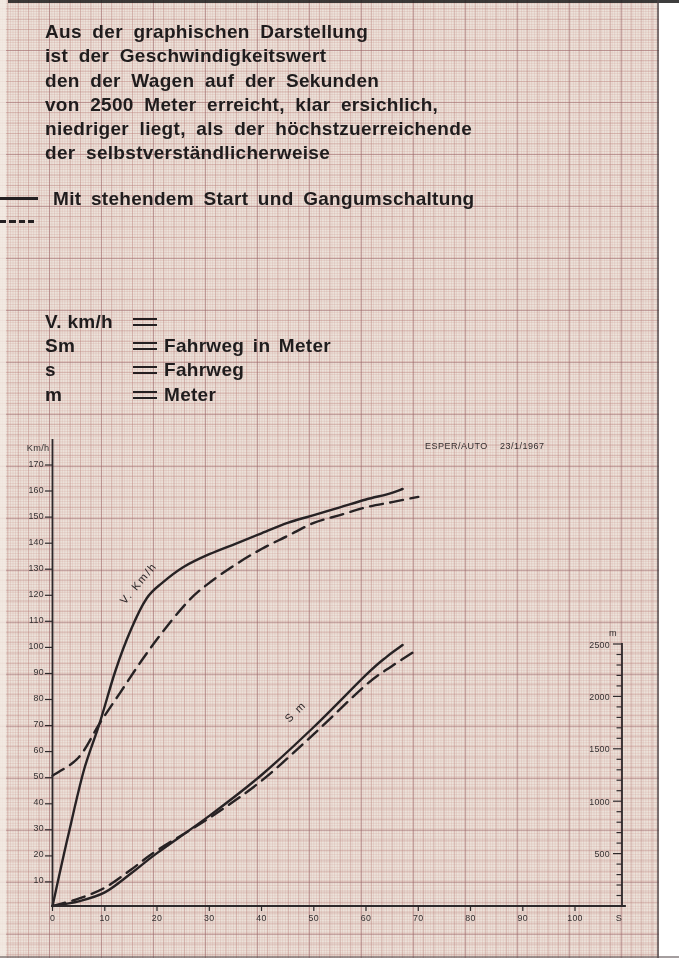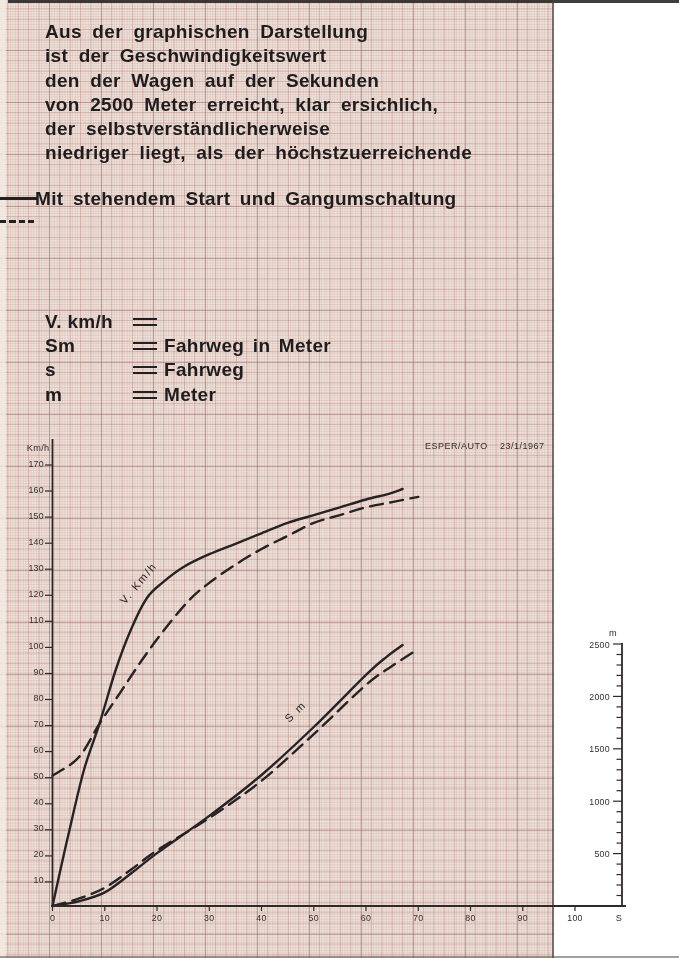--- a/index.html
+++ b/index.html
@@ -1,38 +1,38 @@
 <!DOCTYPE html>
 <html><head>
 <meta charset="utf-8">
 <style>
   html,body{margin:0;padding:0;}
   body{width:679px;height:958px;overflow:hidden;font-family:"Liberation Sans",sans-serif;}
-  .page{position:relative;width:554px;height:958px;
+  .page{position:relative;width:659px;height:958px;
     background-color:#ece2da;
     background-image:
       linear-gradient(90deg, rgba(146,95,100,0.38) 1px, transparent 1px),
       linear-gradient(rgba(146,95,100,0.38) 1px, transparent 1px),
       linear-gradient(90deg, rgba(183,125,120,0.38) 1px, transparent 1px),
       linear-gradient(rgba(183,125,120,0.38) 1px, transparent 1px),
       linear-gradient(90deg, rgba(205,158,150,0.28) 1px, transparent 1px),
       linear-gradient(rgba(205,158,150,0.28) 1px, transparent 1px);
     background-size:52px 52px,52px 52px,10.4px 10.4px,10.4px 10.4px,2.6px 2.6px,2.6px 2.6px;
     background-position:-3px -2px;
   }
   .edge-top{position:absolute;left:8px;top:0;width:671px;height:3px;background:#1c1c1c;opacity:.85;}
   .edge-left{position:absolute;left:0;top:0;width:6px;height:958px;background:#f4ece5;opacity:.8;}
   .edge-right{position:absolute;right:0;top:0;width:2px;height:958px;background:#4a4244;opacity:.7;}
   .edge-bottom{position:absolute;left:0;bottom:0;width:679px;height:2px;background:#5a4f50;opacity:.55;}
 
   .intro{position:absolute;left:45px;top:20px;font-size:19px;line-height:24.3px;font-weight:bold;
     color:#1f1c1d;letter-spacing:.3px;word-spacing:5px;}
 
   .legend{position:absolute;left:0;top:188px;color:#1f1c1d;}
-  .legend-item{position:relative;padding-left:35px;font-size:19px;line-height:22.8px;font-weight:bold;
+  .legend-item{position:relative;padding-left:53px;font-size:19px;line-height:22.8px;font-weight:bold;
     letter-spacing:.3px;word-spacing:4px;}
   .marker{position:absolute;left:0;top:9px;width:38px;height:3px;}
   .marker.solid{background:#241f21;}
   .marker.dashes{background:repeating-linear-gradient(90deg,#241f21 0 6px,transparent 6px 9.5px);width:34px;}
 
   .defs-block{position:absolute;left:45px;top:310px;color:#1f1c1d;font-size:19px;font-weight:bold;letter-spacing:.3px;}
   .def-row{display:flex;align-items:center;height:24.2px;}
   .def-term{width:88px;}
   .equals{display:inline-block;width:24px;height:8px;border-top:2.6px solid #241f21;border-bottom:2.6px solid #241f21;margin-right:7px;box-sizing:border-box;}
   .def-text{white-space:nowrap;word-spacing:3px;}
@@ -56,22 +56,22 @@
   <div class="edge-top"></div>
   <div class="edge-left"></div>
   <div class="edge-right"></div>
   <div class="edge-bottom"></div>
 
   <div class="intro">
     <div>Aus der graphischen Darstellung</div>
     <div>ist der Geschwindigkeitswert</div>
     <div>den der Wagen auf der Sekunden</div>
     <div>von 2500 Meter erreicht, klar ersichlich,</div>
+    <div>niedriger liegt, als der höchstzuerreichende</div>
     <div>der selbstverständlicherweise</div>
-    <div>niedriger liegt, als der höchstzuerreichende</div>
   </div>
 
   <div class="legend">
     <div class="legend-item">
       <span class="marker solid"></span>
       <div>Mit stehendem Start und Gangumschaltung</div>
     </div>
     <div class="legend-item">
       <span class="marker dashes"></span>
     </div>

